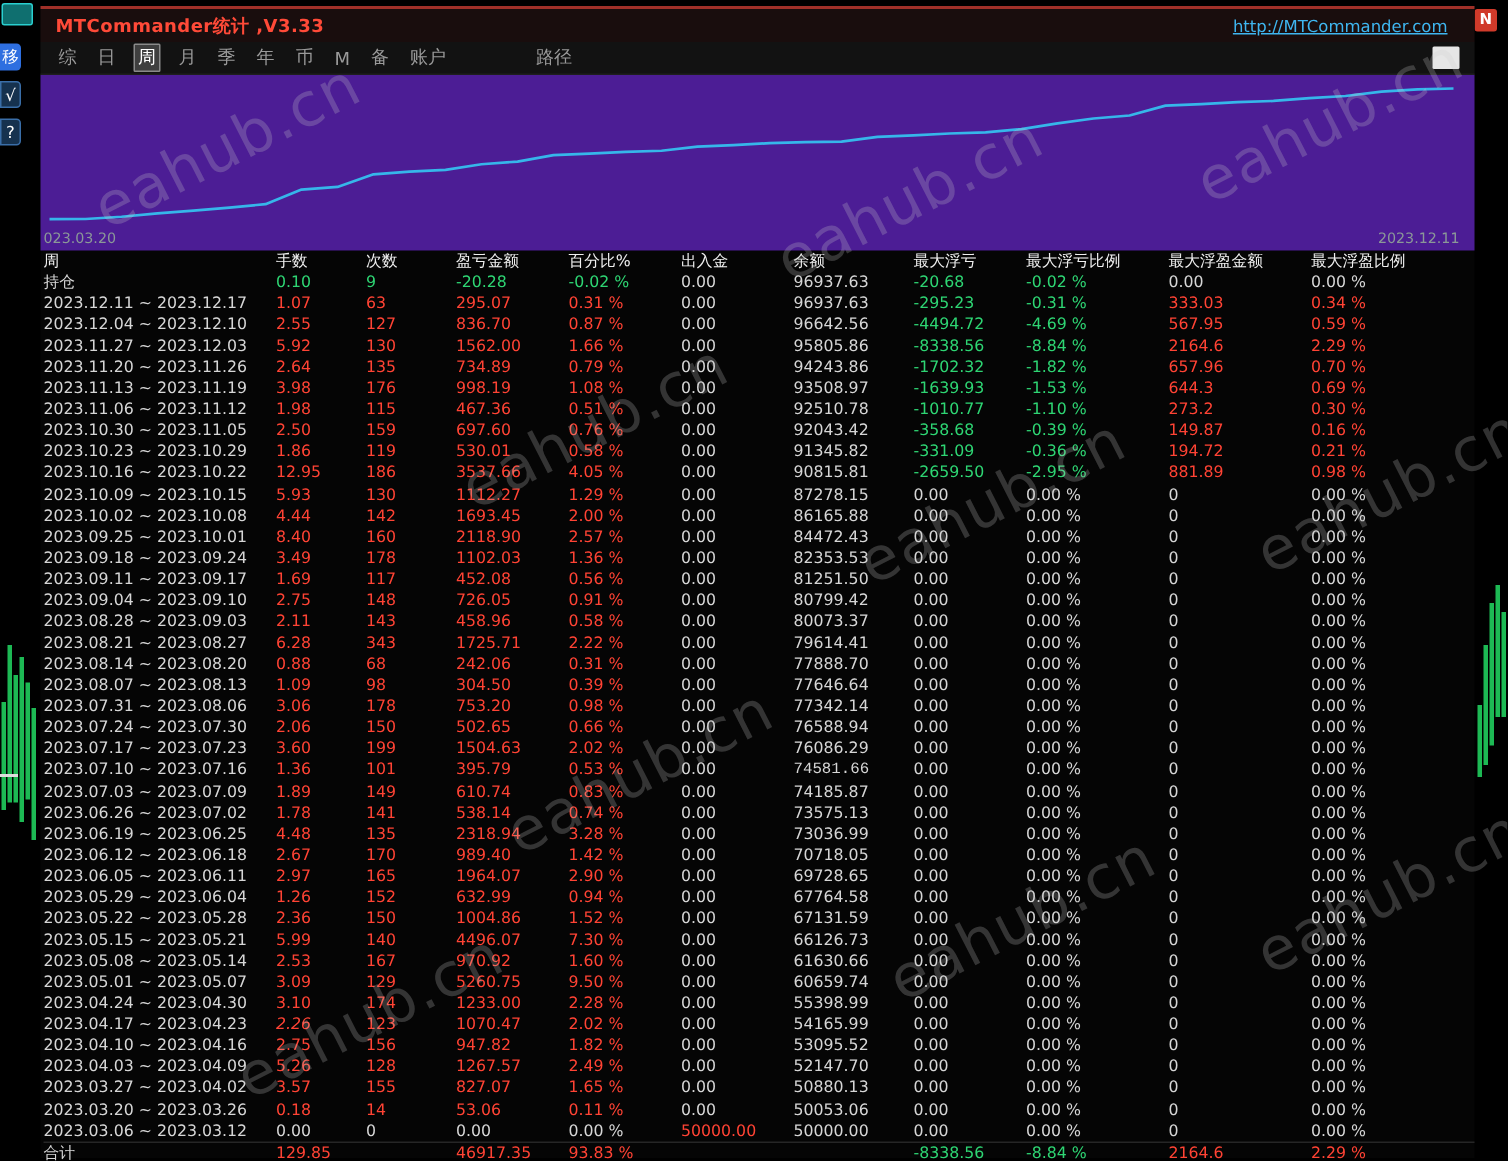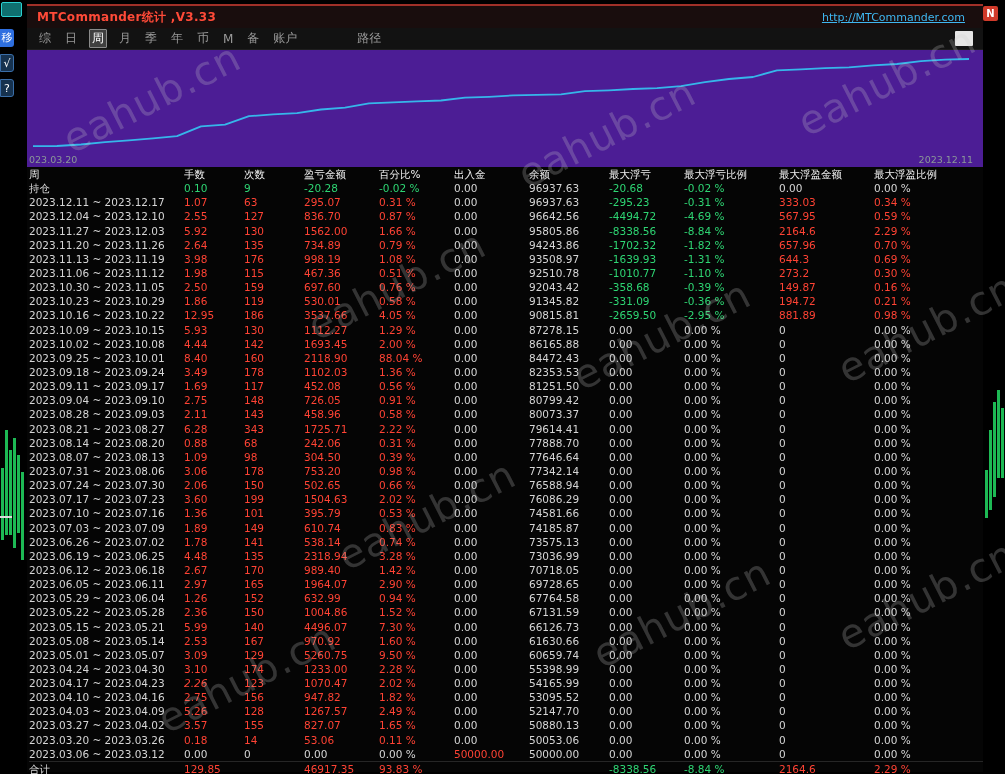--- a/index.html
+++ b/index.html
@@ -197,21 +197,21 @@
           </div>
           <div class="trow">
             <div class="cell" style="width: 155px;">2023.11.13 ~ 2023.11.19</div>
             <div class="cell r" style="width: 60px;">3.98</div>
             <div class="cell r" style="width: 60px;">176</div>
             <div class="cell r" style="width: 75px;">998.19</div>
             <div class="cell r" style="width: 75px;">1.08 %</div>
             <div class="cell" style="width: 75px;">0.00</div>
             <div class="cell" style="width: 80px;">93508.97</div>
             <div class="cell g" style="width: 75px;">-1639.93</div>
-            <div class="cell g" style="width: 95px;">-1.31 %</div>
+            <div class="cell g" style="width: 95px;">-1.53 %</div>
             <div class="cell r" style="width: 95px;">644.3</div>
             <div class="cell r" style="width: 100px;">0.69 %</div>
           </div>
           <div class="trow">
             <div class="cell" style="width: 155px;">2023.11.06 ~ 2023.11.12</div>
             <div class="cell r" style="width: 60px;">1.98</div>
             <div class="cell r" style="width: 60px;">115</div>
             <div class="cell r" style="width: 75px;">467.36</div>
             <div class="cell r" style="width: 75px;">0.51 %</div>
             <div class="cell" style="width: 75px;">0.00</div>
@@ -284,21 +284,21 @@
             <div class="cell" style="width: 75px;">0.00</div>
             <div class="cell" style="width: 95px;">0.00 %</div>
             <div class="cell" style="width: 95px;">0</div>
             <div class="cell" style="width: 100px;">0.00 %</div>
           </div>
           <div class="trow">
             <div class="cell" style="width: 155px;">2023.09.25 ~ 2023.10.01</div>
             <div class="cell r" style="width: 60px;">8.40</div>
             <div class="cell r" style="width: 60px;">160</div>
             <div class="cell r" style="width: 75px;">2118.90</div>
-            <div class="cell r" style="width: 75px;">88.04 %</div>
+            <div class="cell r" style="width: 75px;">2.57 %</div>
             <div class="cell" style="width: 75px;">0.00</div>
             <div class="cell" style="width: 80px;">84472.43</div>
             <div class="cell" style="width: 75px;">0.00</div>
             <div class="cell" style="width: 95px;">0.00 %</div>
             <div class="cell" style="width: 95px;">0</div>
             <div class="cell" style="width: 100px;">0.00 %</div>
           </div>
           <div class="trow">
             <div class="cell" style="width: 155px;">2023.09.18 ~ 2023.09.24</div>
             <div class="cell r" style="width: 60px;">3.49</div>
@@ -429,21 +429,21 @@
             <div class="cell" style="width: 95px;">0</div>
             <div class="cell" style="width: 100px;">0.00 %</div>
           </div>
           <div class="trow">
             <div class="cell" style="width: 155px;">2023.07.10 ~ 2023.07.16</div>
             <div class="cell r" style="width: 60px;">1.36</div>
             <div class="cell r" style="width: 60px;">101</div>
             <div class="cell r" style="width: 75px;">395.79</div>
             <div class="cell r" style="width: 75px;">0.53 %</div>
             <div class="cell" style="width: 75px;">0.00</div>
-            <div class="cell" style="width: 80px;">74581.66</div>
+            <div class="cell" style="width: 80px; font-family: Liberation Mono, monospace;">74581.66</div>
             <div class="cell" style="width: 75px;">0.00</div>
             <div class="cell" style="width: 95px;">0.00 %</div>
             <div class="cell" style="width: 95px;">0</div>
             <div class="cell" style="width: 100px;">0.00 %</div>
           </div>
           <div class="trow">
             <div class="cell" style="width: 155px;">2023.07.03 ~ 2023.07.09</div>
             <div class="cell r" style="width: 60px;">1.89</div>
             <div class="cell r" style="width: 60px;">149</div>
             <div class="cell r" style="width: 75px;">610.74</div>

